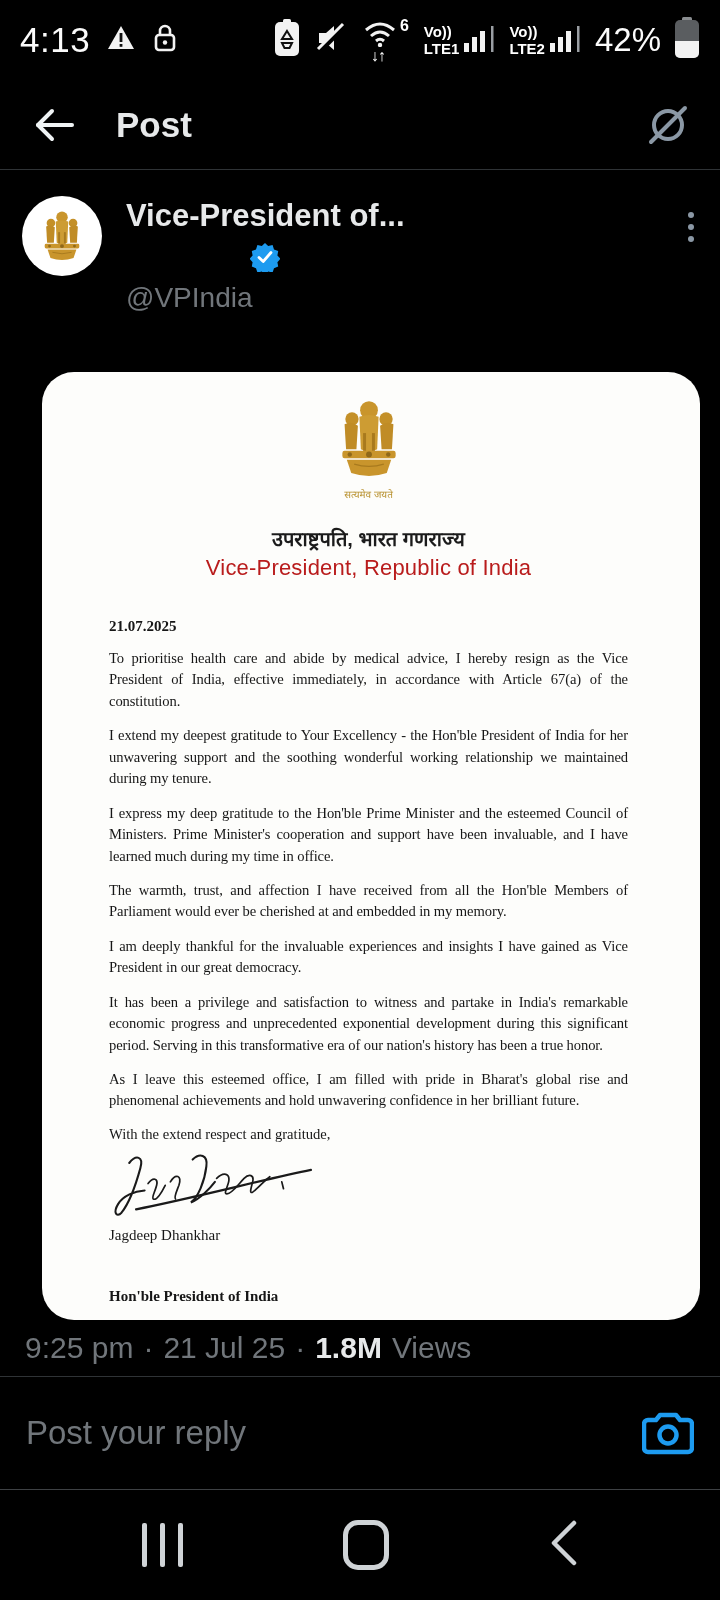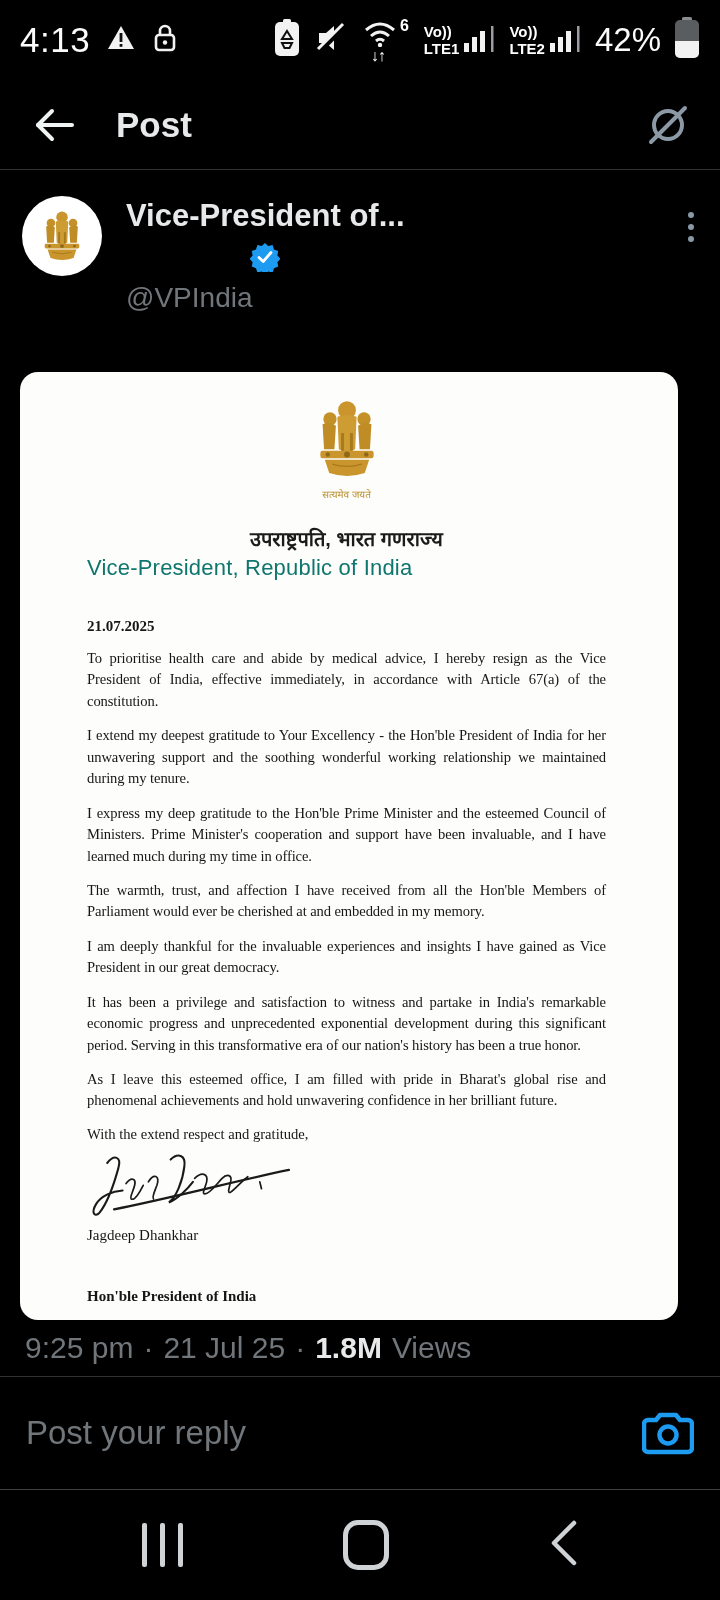--- a/index.html
+++ b/index.html
@@ -63,33 +63,33 @@
     border: none; border-radius: 32px;
     padding: 0 42px; height: 62px;
     font-family: inherit;
   }
   .more-btn { display: flex; flex-direction: column; gap: 6px; padding: 6px 4px; }
   .more-btn i { width: 6px; height: 6px; border-radius: 50%; background: #8b98a5; }
 
   
   .letter-card {
     position: absolute;
-    left: 20px; top: 372px;
+    left: 42px; top: 372px;
     width: 658px; height: 948px;
     background: #fdfdfb;
-    border-radius: 18px;
+    border-radius: 32px;
     padding: 24px 72px 60px 67px;
     color: #161616;
     overflow: hidden;
   }
   .emblem-block { text-align: center; }
   .emblem-block svg { display: inline-block; }
   .motto { font-size: 10px; color: #b8912f; margin-top: 1px; }
   .lh-hindi { text-align: center; font-size: 20px; font-weight: 700; color: #1b1b1b; margin-top: 24px; }
-  .lh-eng { text-align: left; font-size: 22px; color: #0f766e; margin-top: 3px; letter-spacing: 0.2px; }
+  .lh-eng { text-align: center; font-size: 22px; color: #b91c1c; margin-top: 3px; letter-spacing: 0.2px; }
   .letter-body { font-family: "Liberation Serif", "DejaVu Serif", serif; }
   .letter-date { text-align: left; font-size: 15px; font-weight: 700; margin-top: 37px; padding-right: 2px; }
   .salutation { font-size: 15px; margin-top: 19px; }
   .letter-body p.para {
     font-size: 14.6px; line-height: 1.47;
     text-align: justify; margin-top: 13px;
     letter-spacing: -0.1px;
   }
   .closing { font-size: 14.6px; margin-top: 14px; }
   .signature { margin-top: 8px; margin-left: 2px; }

